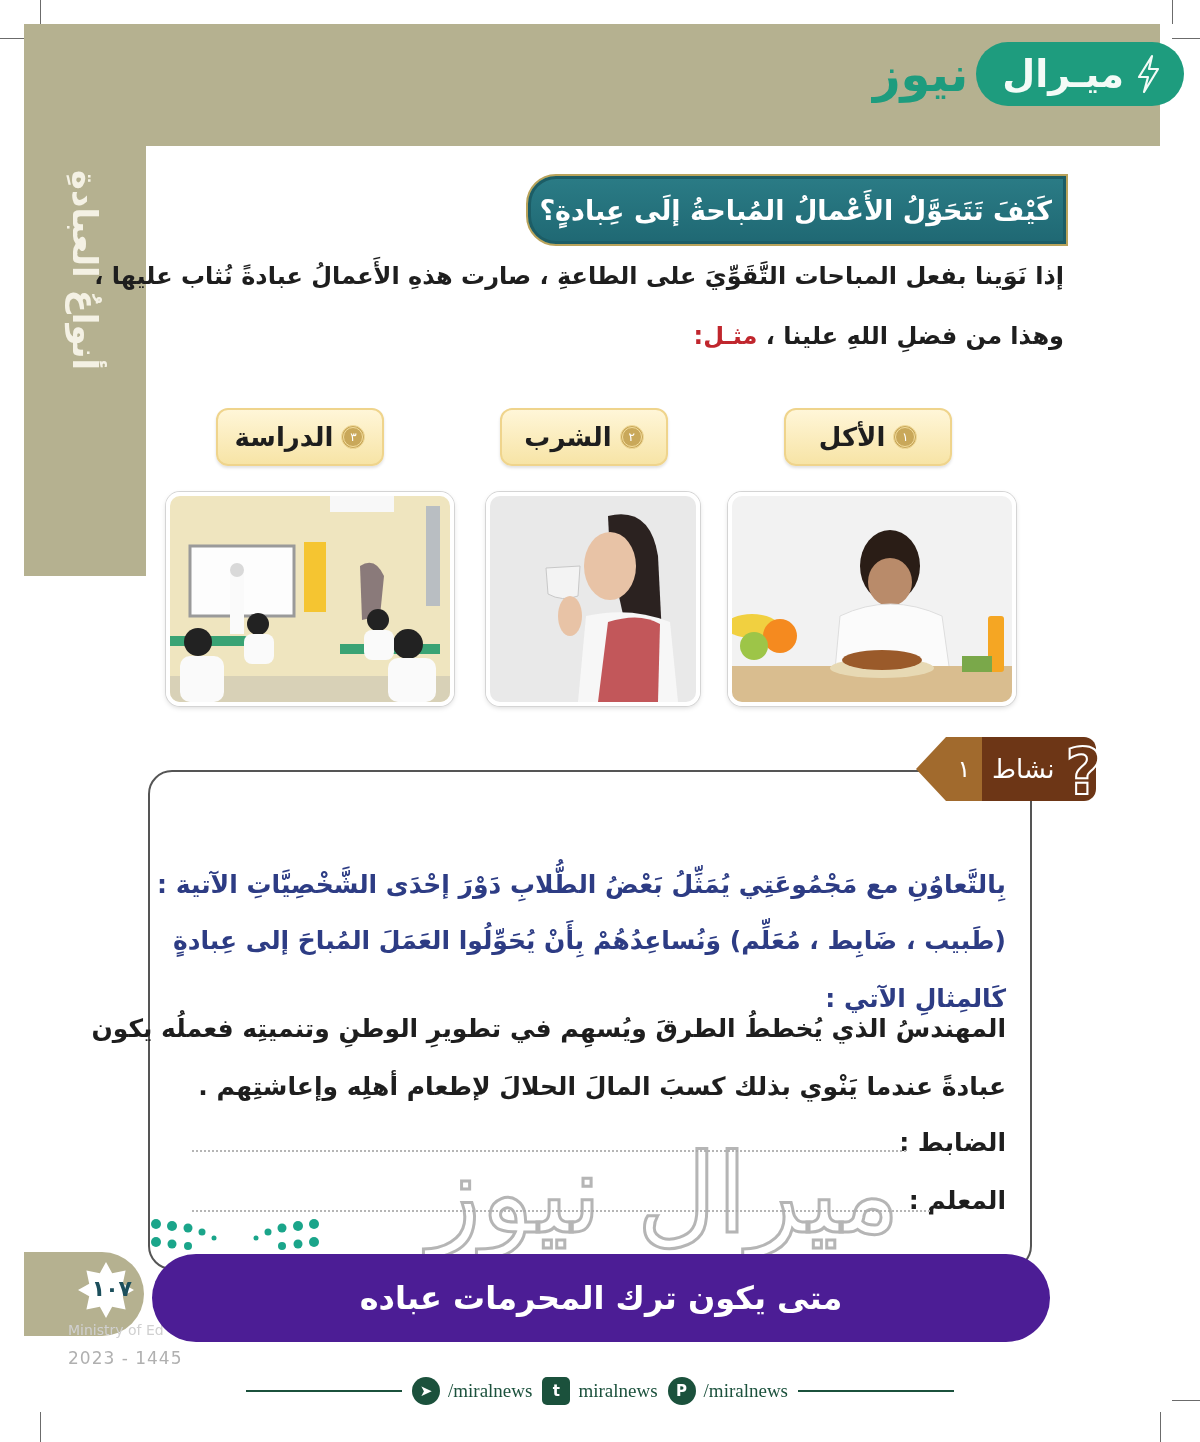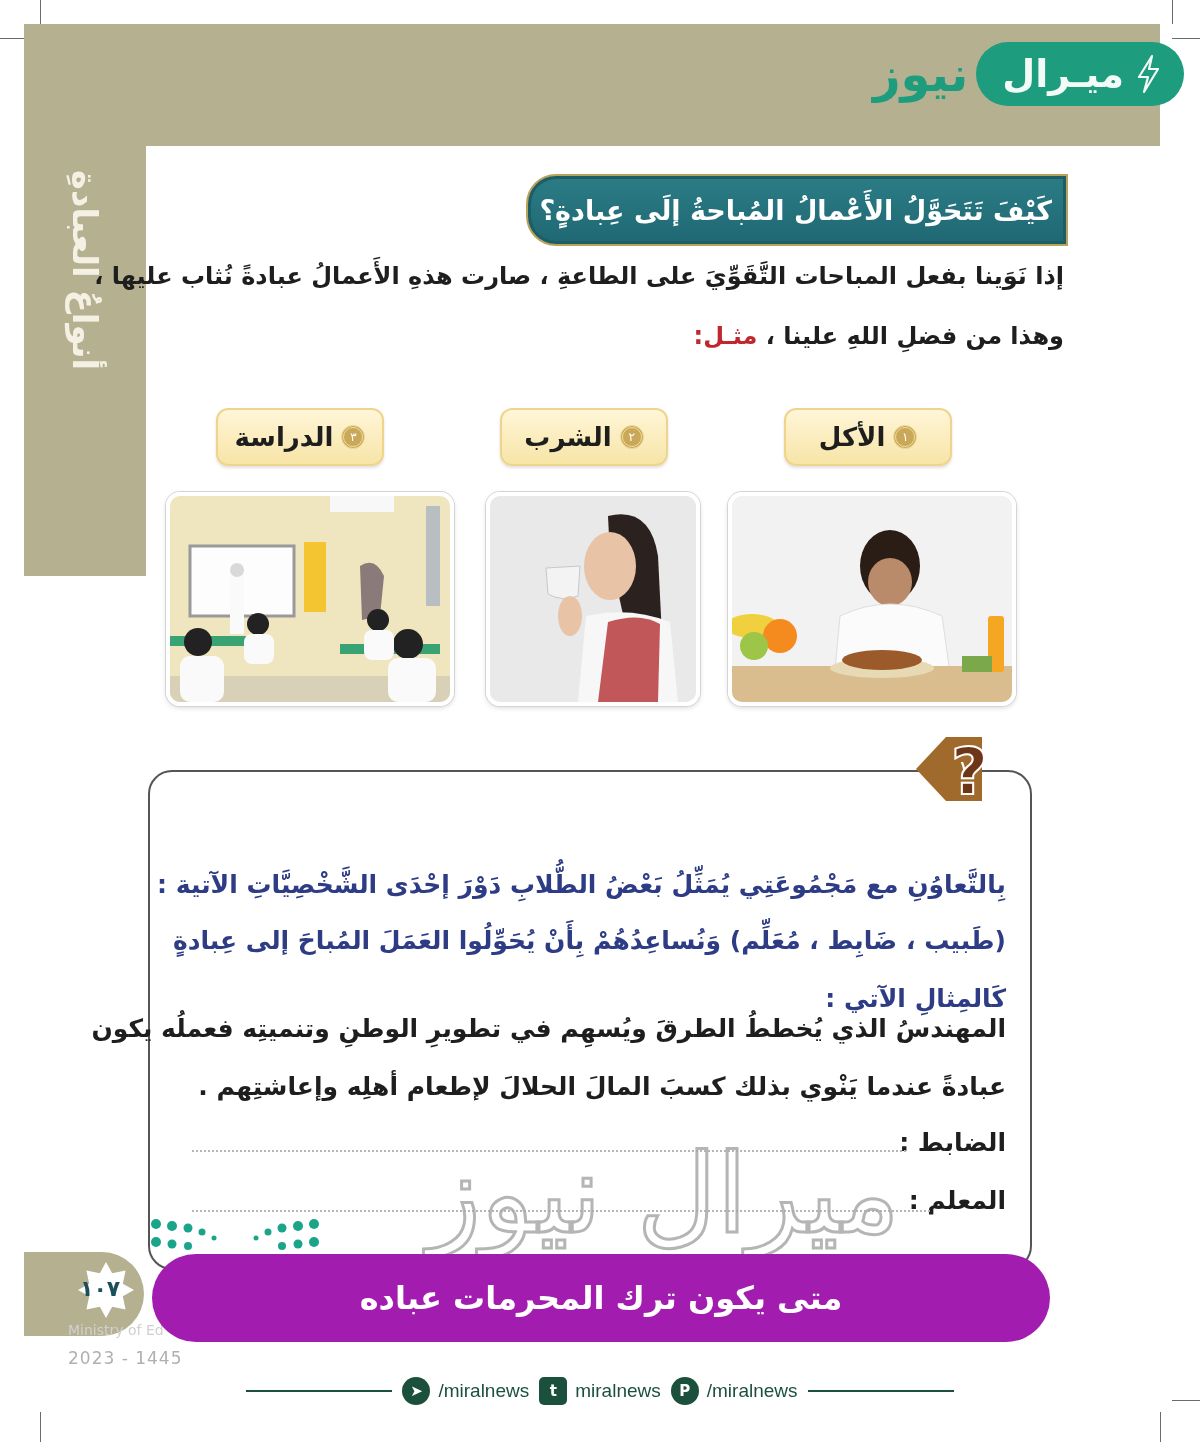--- a/index.html
+++ b/index.html
@@ -68,38 +68,38 @@
 
   
   .watermark { position: absolute; left: 320px; top: 1139px; width: 580px; height: 110px;
     font-size: 110px; color: transparent; -webkit-text-stroke: 3px #a9a9a9; direction: rtl;
     text-align: right; line-height: 110px; opacity: 0.85; font-weight: 300; letter-spacing: 18px; }
 
   
   .pagetab { position: absolute; left: 24px; top: 1252px; width: 120px; height: 84px; background: #b5b190; border-radius: 0 42px 42px 0; }
   .pagestar { position: absolute; left: 78px; top: 1262px; width: 56px; height: 56px; background: #fff;
     clip-path: polygon(50% 0,61% 20%,85% 15%,80% 39%,100% 50%,80% 61%,85% 85%,61% 80%,50% 100%,39% 80%,15% 85%,20% 61%,0 50%,20% 39%,15% 15%,39% 20%); }
-  .pagenum { position: absolute; left: 80px; top: 1276px; width: 52px; text-align: left; color: #1c4f5c; font-size: 22px; font-weight: bold; }
+  .pagenum { position: absolute; left: 80px; top: 1276px; width: 52px; text-align: right; color: #1c4f5c; font-size: 22px; font-weight: bold; }
   .moe-en { position: absolute; left: 68px; top: 1322px; font-size: 14px; color: #d0d0d0; }
   .moe-year { position: absolute; left: 68px; top: 1348px; font-size: 17px; color: #b0b0b0; letter-spacing: 1px; }
   .moe-dots { position: absolute; left: 150px; top: 1216px; width: 170px; height: 40px; }
 
   
-  .title-pill { position: absolute; left: 152px; top: 1254px; width: 898px; height: 88px; background: #a21caf;
+  .title-pill { position: absolute; left: 152px; top: 1254px; width: 898px; height: 88px; background: #4c1d95;
     border-radius: 44px; display: flex; align-items: center; justify-content: center; }
   .title-pill span { color: #ffffff; font-size: 32px; font-weight: bold; direction: rtl; }
 
   
   .social { position: absolute; left: 246px; top: 1376px; width: 708px; height: 30px; display: flex; align-items: center; gap: 10px; }
   .social .rule { flex: 1; height: 2px; background: #1b513c; }
   .social .item { display: flex; align-items: center; gap: 8px; }
   .social .ic { width: 28px; height: 28px; background: #1b513c; display: flex; align-items: center; justify-content: center; color: #fff; font-size: 15px; font-weight: bold; }
   .social .ic.round { border-radius: 50%; }
   .social .ic.sq { border-radius: 5px; }
-  .social .txt { font-family: Liberation Sans, sans-serif; font-size: 19px; color: #1b513c; }
+  .social .txt { font-family: Liberation Serif, serif; font-size: 19px; color: #1b513c; }
 </style>
 </head>
 <body>
 
 <div class="crop" style="left:40px;top:0;width:1px;height:28px;"></div>
 <div class="crop" style="left:0;top:38px;width:28px;height:1px;"></div>
 <div class="crop" style="left:1172px;top:0;width:1px;height:24px;"></div>
 <div class="crop" style="left:1172px;top:38px;width:28px;height:1px;"></div>
 <div class="crop" style="left:40px;top:1412px;width:1px;height:30px;"></div>
 <div class="crop" style="left:1160px;top:1412px;width:1px;height:30px;"></div>
@@ -190,20 +190,21 @@
     <rect x="218" y="162" width="48" height="44" rx="10" fill="#fafafa"></rect>
     <circle cx="208" cy="124" r="11" fill="#222"></circle>
     <rect x="194" y="134" width="30" height="30" rx="8" fill="#fafafa"></rect>
   </svg>
 </div>
 
 <div class="activity-box"></div>
 <div class="activity-tag">
   <div class="arrow"></div>
   <div class="num">١</div>
+  <div class="lbl">نشاط</div>
   <span class="q">?</span>
 </div>
 
 <div class="act-line blue" style="top:846px;">بِالتَّعاوُنِ مع مَجْمُوعَتِي يُمَثِّلُ بَعْضُ الطُّلابِ دَوْرَ إحْدَى الشَّخْصِيَّاتِ الآتية :</div>
 <div class="act-line blue" style="top:902px;">(طَبيب ، ضَابِط ، مُعَلِّم) وَنُساعِدُهُمْ بِأَنْ يُحَوِّلُوا العَمَلَ المُباحَ إلى عِبادةٍ</div>
 <div class="act-line blue" style="top:960px;">كَالمِثالِ الآتي :</div>
 <div class="act-line dark" style="top:1014px;text-align:right;">المهندسُ الذي يُخططُ الطرقَ ويُسهِم في تطويرِ الوطنِ وتنميتِه فعملُه يكون</div>
 <div class="act-line dark" style="top:1072px;">عبادةً عندما يَنْوي بذلك كسبَ المالَ الحلالَ لإطعام أهلِه وإعاشتِهم .</div>
 
 <div class="act-line dark" style="top:1128px;">الضابط :</div>

